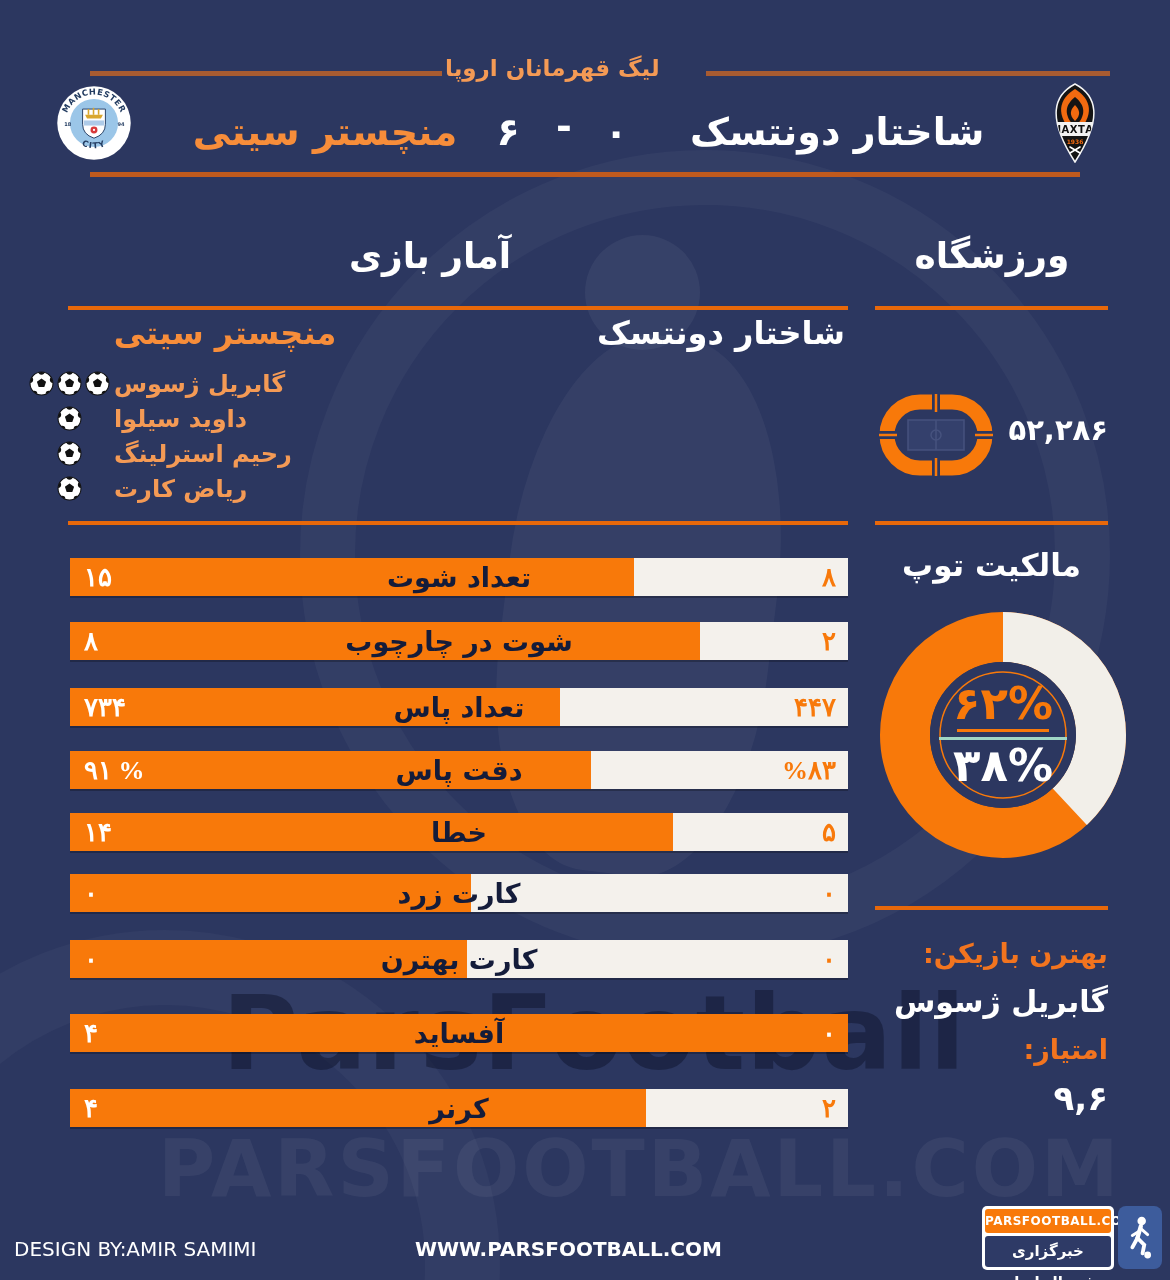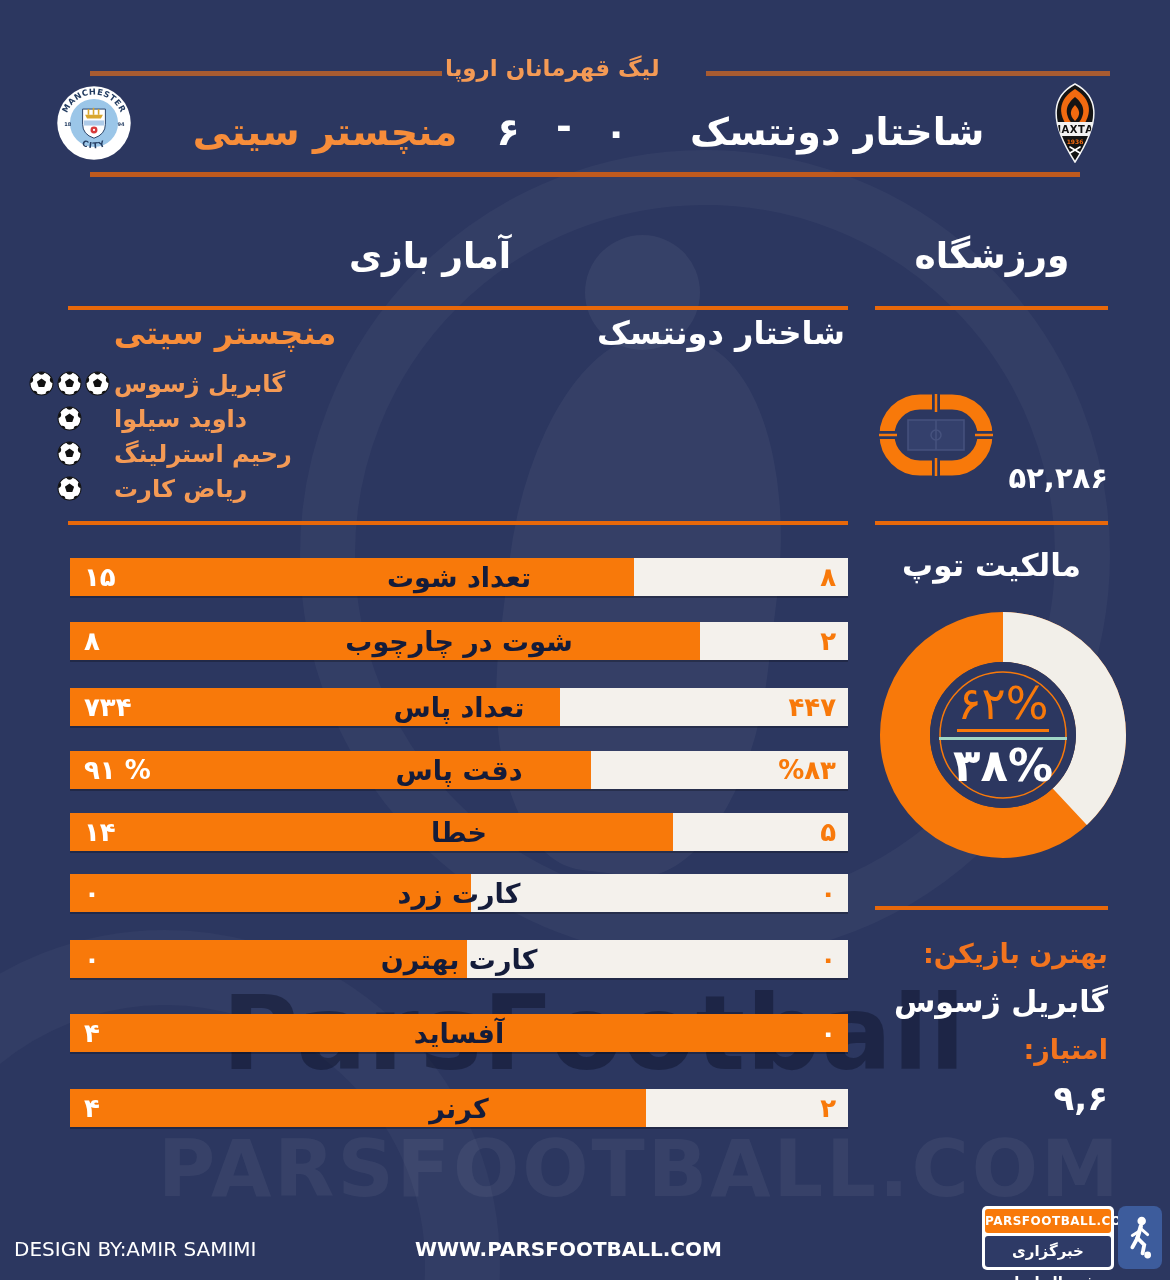--- a/index.html
+++ b/index.html
@@ -58,36 +58,36 @@
   .balls svg{width:25px;height:25px;flex:none;}
   .scorer-name{flex:1;text-align:right;direction:rtl;font-size:24px;font-weight:bold;
     color:var(--accent-soft,#f49a55);white-space:nowrap;}
   
   .bar{left:70px;width:778px;height:38px;background:var(--bar-white,#f4f1ec);
     box-shadow:0 2px 0 rgba(0,0,0,0.25);}
   .bar-fill{position:absolute;left:0;top:0;bottom:0;background:var(--accent,#f8790a);}
   .bar-label{position:absolute;left:0;right:0;top:0;height:38px;line-height:39px;
     text-align:center;font-size:27px;font-weight:bold;color:var(--label-dark,#141c3a);direction:rtl;}
   .bar-val{position:absolute;top:0;height:38px;line-height:39px;font-size:26px;
-    font-weight:bold;direction:ltr;white-space:nowrap;}
+    font-weight:bold;direction:ltr;white-space:nowrap;font-family:Liberation Serif, serif;}
   .val-away{left:14px;color:#ffffff;}
   .val-home{right:12px;color:var(--accent,#f8790a);}
   .val-home.on-orange{color:#ffffff;}
   
   .etihad{left:870px;top:332px;width:238px;text-align:right;direction:rtl;
     font-size:30px;font-weight:bold;color:#fff;}
   .stadium-icon{left:878px;top:393px;}
   .capacity{left:930px;top:413px;width:178px;text-align:right;direction:ltr;
-    font-size:29px;font-weight:bold;color:#fff;letter-spacing:1px;margin-top:48px;}
+    font-size:29px;font-weight:bold;color:#fff;letter-spacing:1px;}
   .poss-heading{left:875px;top:547px;width:233px;text-align:center;
     font-size:31px;font-weight:bold;color:#fff;}
   .donut-wrap{left:879px;top:611px;width:248px;height:248px;}
   .donut-center{position:absolute;inset:0;display:flex;flex-direction:column;
     align-items:center;justify-content:center;direction:ltr;}
-  .p-away{font-size:45px;font-weight:normal;color:var(--accent,#f8790a);line-height:46px;}
+  .p-away{font-size:45px;font-weight:bold;color:var(--accent,#f8790a);line-height:46px;}
   .u-orange{width:92px;height:3px;background:var(--accent,#f8790a);margin-top:2px;}
   .u-teal{width:128px;height:3px;background:var(--teal,#9fd6c5);margin-top:5px;}
   .p-home{font-size:45px;font-weight:bold;color:#ffffff;line-height:48px;margin-top:2px;}
   .bp{left:870px;width:238px;text-align:right;direction:rtl;font-weight:bold;white-space:nowrap;}
   .bp-label{top:938px;font-size:27px;color:var(--accent-strong,#f2741f);}
   .bp-name{top:984px;font-size:30px;color:#fff;}
   .bp-score-label{top:1034px;font-size:27px;color:var(--accent-strong,#f2741f);}
   .bp-score{top:1078px;font-size:34px;color:#fff;direction:ltr;}
   
   .design-by{left:14px;top:1237px;font-size:20px;color:#fff;white-space:nowrap;}

